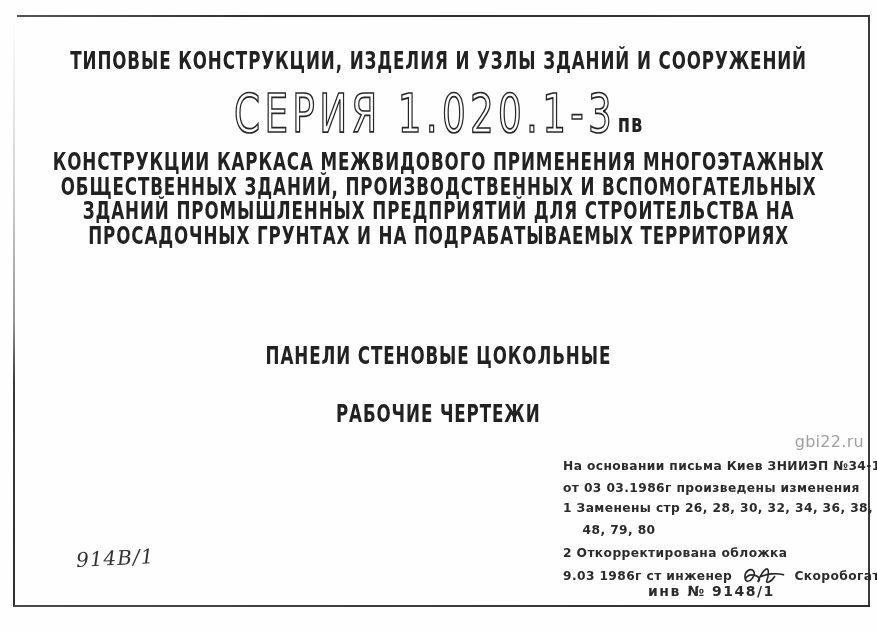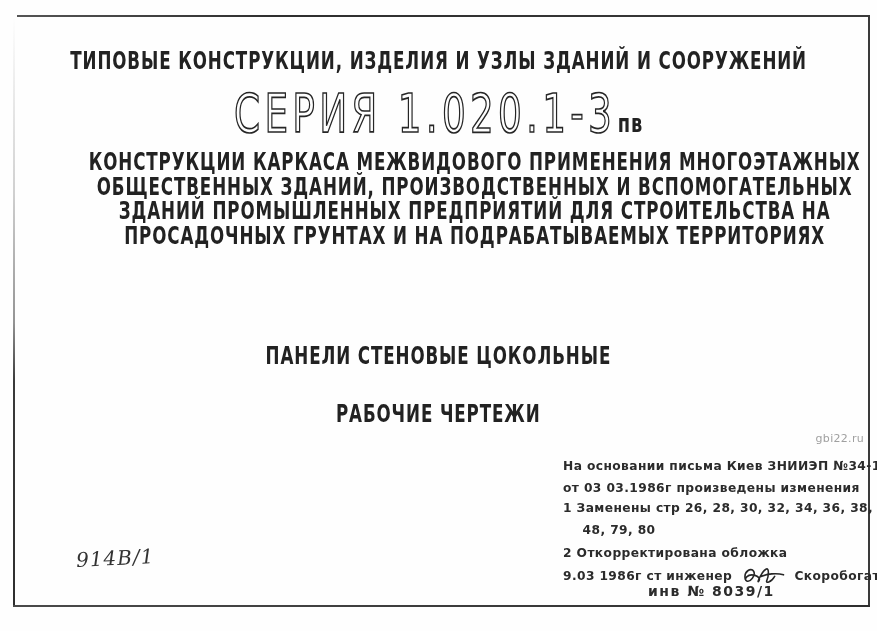--- a/index.html
+++ b/index.html
@@ -62,29 +62,29 @@
     .series-main { color: #262626; }
   }
   .series-suffix {
     font-size: 21px;
     font-weight: bold;
     letter-spacing: 1px;
     color: #222;
     margin-left: 2px;
   }
 
-  .doc-desc { top: 149px; padding-left: 36px; }
+  .doc-desc { top: 149px; }
   .doc-desc .gost { font-size: 19px; line-height: 19px; }
   .doc-desc .line { white-space: nowrap; }
 
   
   .watermark {
     position: absolute;
     top: 432px; right: 13px;
-    font-size: 11px;
+    font-size: 16px;
     color: #a0a0a0;
     letter-spacing: 0.3px;
   }
 
   
   .note-block {
     position: absolute;
     left: 563px; top: 456px;
     width: 300px;
     font-size: 12.5px;
@@ -173,17 +173,17 @@
     <div class="note-line">
       <span>9.03 1986г ст инженер</span>
       <svg class="sig-svg" width="46" height="22" viewBox="0 0 46 22">
         <path d="M5 15 C3 7 11 3 13.5 7 C16 11 10 18 6.5 16.5 C3 15 7 9 15 11 C19 12 20.5 15 18.5 17
                  C16.5 19 22 7 26 5 C30 3 28.5 13 27 16 C25.5 19 31 18.5 35 12 M20 12.5 C27 9.5 37 8.5 44 10.5" stroke="#262626" fill="none" stroke-width="1.6" stroke-linecap="round"></path>
       </svg>
       <span>Скоробогатый</span>
     </div>
   </div>
 
-  <div class="inventory">инв № 8039/1</div>
+  <div class="inventory">инв № 9148/1</div>
 
   <div class="hand-code">914В/1</div>
 
 </div>
 
 </body></html>

